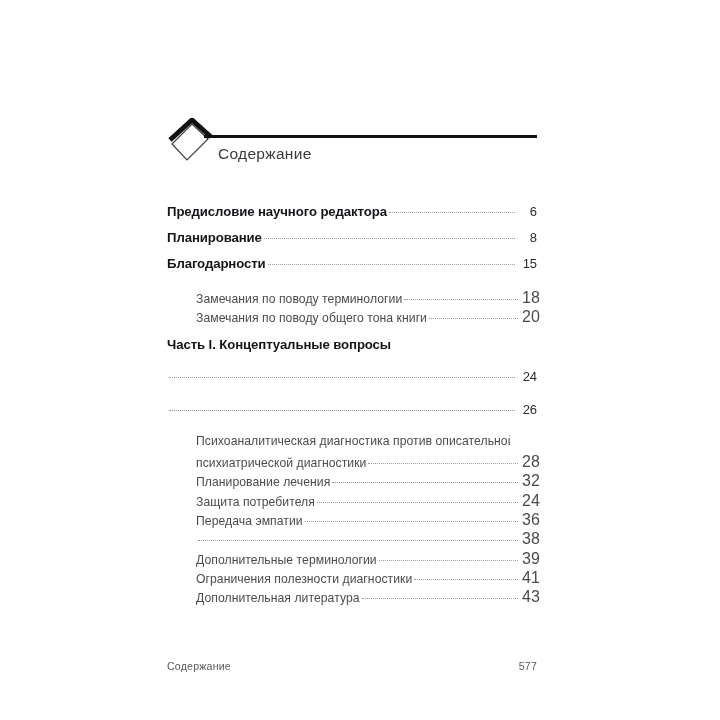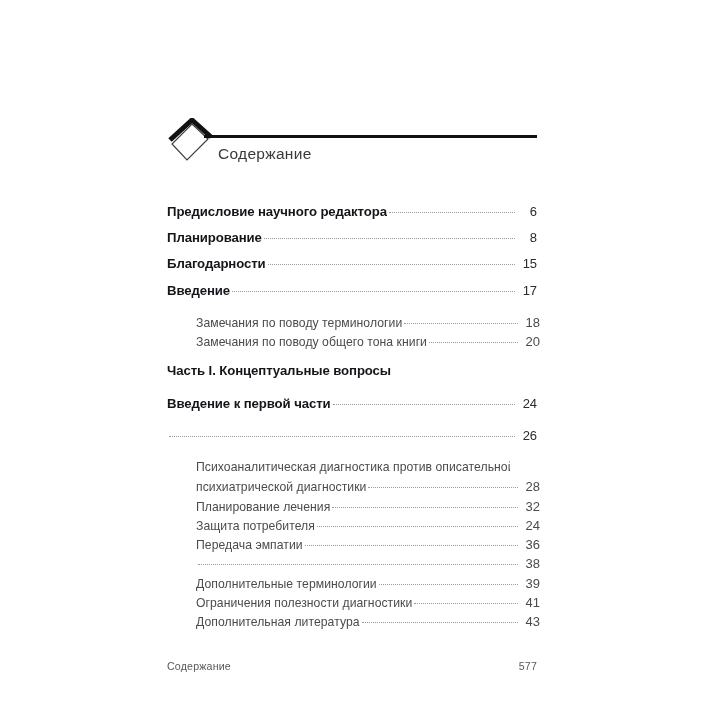--- a/index.html
+++ b/index.html
@@ -101,21 +101,21 @@
     height: 19.3px;
     margin-left: 29px;
     width: calc(100% - 26px);
     font-size: 12.2px;
     font-weight: 400;
     color: #4b4b4f;
     letter-spacing: 0.05px;
   }
   .lvl2 .pageno {
     color: #4b4b4f;
-    font-size: 13px;
+    font-size: 16px;
     text-align: right;
   }
   .lvl2.wrapline .leader { border-bottom: none; }
 
   .gap-sm { height: 6px; }
   .gap-md { height: 10px; }
 
   
   .footer {
     position: absolute;
@@ -156,25 +156,20 @@
     <div class="entry lvl1">
       <span class="label">Планирование</span>
       <span class="leader"></span>
       <span class="pageno">8</span>
     </div>
     <div class="entry lvl1">
       <span class="label">Благодарности</span>
       <span class="leader"></span>
       <span class="pageno">15</span>
     </div>
-    <div class="entry lvl1">
-      <span class="label">Введение</span>
-      <span class="leader"></span>
-      <span class="pageno">17</span>
-    </div>
 
     <div class="gap-sm"></div>
 
     <div class="entry lvl2">
       <span class="label">Замечания по поводу терминологии</span>
       <span class="leader"></span>
       <span class="pageno">18</span>
     </div>
     <div class="entry lvl2">
       <span class="label">Замечания по поводу общего тона книги</span>
@@ -186,21 +181,20 @@
 
     <div class="entry lvl1 noleader">
       <span class="label">Часть I. Концептуальные вопросы</span>
       <span class="leader"></span>
       <span class="pageno"></span>
     </div>
 
     <div class="gap-sm"></div>
 
     <div class="entry lvl1">
-      <span class="label">Введение к первой части</span>
       <span class="leader"></span>
       <span class="pageno">24</span>
     </div>
 
     <div class="gap-sm"></div>
 
     <div class="entry lvl1">
       <span class="leader"></span>
       <span class="pageno">26</span>
     </div>

